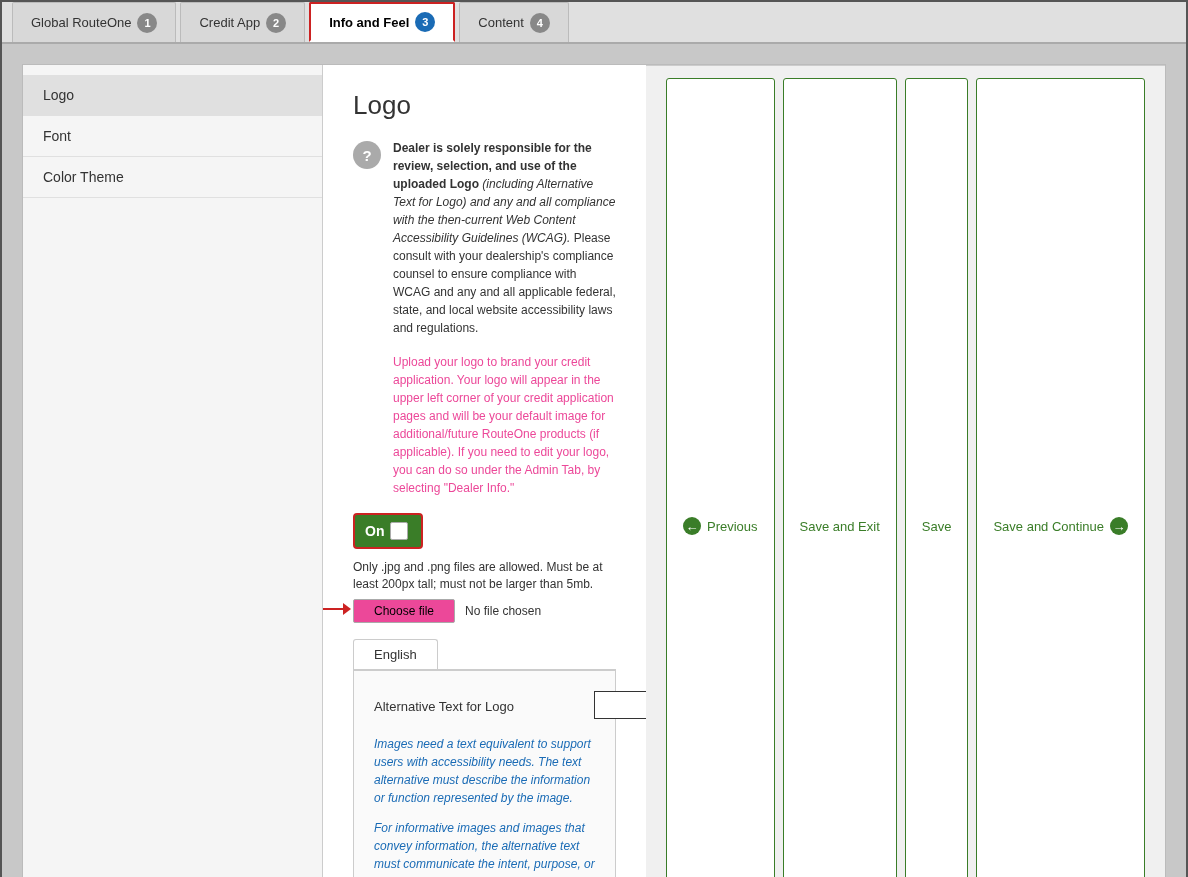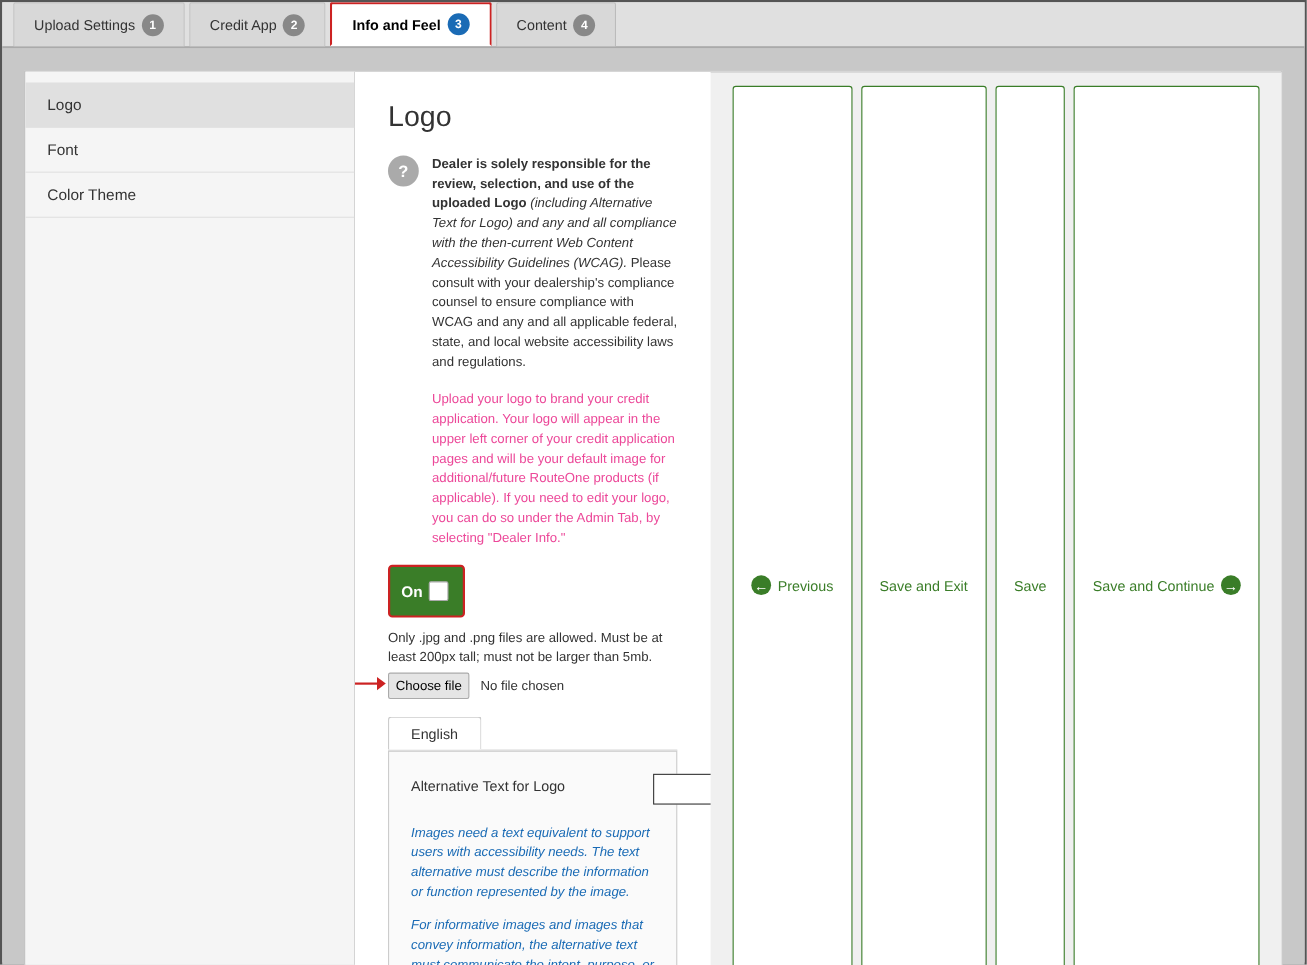--- a/index.html
+++ b/index.html
@@ -163,21 +163,21 @@
     }
     .toggle-btn {
       display: inline-flex;
       align-items: center;
       background: #3a7d28;
       border: 2px solid #cc2222;
       border-radius: 4px;
       padding: 5px 10px;
       cursor: pointer;
       min-width: 70px;
-      height: 48px;
+      height: 36px;
       position: relative;
     }
     .toggle-btn .toggle-label {
       color: #fff;
       font-weight: bold;
       font-size: 14px;
       margin-right: 6px;
     }
     .toggle-switch {
       width: 18px;
@@ -215,23 +215,23 @@
       background: #cc2222;
     }
     .arrow-head {
       width: 0;
       height: 0;
       border-top: 6px solid transparent;
       border-bottom: 6px solid transparent;
       border-left: 8px solid #cc2222;
     }
     .choose-file-btn {
-      background: #e5e5e5;
+      background: #ec4899;
       border: 1px solid #aaa;
-      padding: 4px 6px;
+      padding: 4px 20px;
       font-size: 12px;
       cursor: pointer;
       border-radius: 2px;
     }
     .no-file-text {
       font-size: 12px;
       color: #333;
     }
     
     .lang-tab-bar {
@@ -252,21 +252,21 @@
     }
     
     .alt-text-box {
       border: 1px solid #ccc;
       background: #fafafa;
       padding: 20px 20px 30px 20px;
       margin-bottom: 10px;
     }
     .alt-text-row {
       display: flex;
-      align-items: flex-start;
+      align-items: center;
       gap: 20px;
       margin-bottom: 16px;
     }
     .alt-text-label {
       font-size: 13px;
       color: #333;
       min-width: 200px;
       padding-top: 4px;
     }
     .alt-text-input {
@@ -319,21 +319,21 @@
       font-weight: bold;
     }
   </style>
 </head>
 <body>
 
 <div class="outer-wrapper">
 
   <div class="tab-bar">
     <div class="tab">
-      <span>Upload Settings</span>
+      <span>Global RouteOne</span>
       <span class="badge">1</span>
     </div>
     <div class="tab">
       <span>Credit App</span>
       <span class="badge">2</span>
     </div>
     <div class="tab active">
       <span>Info and Feel</span>
       <span class="badge">3</span>
     </div>

